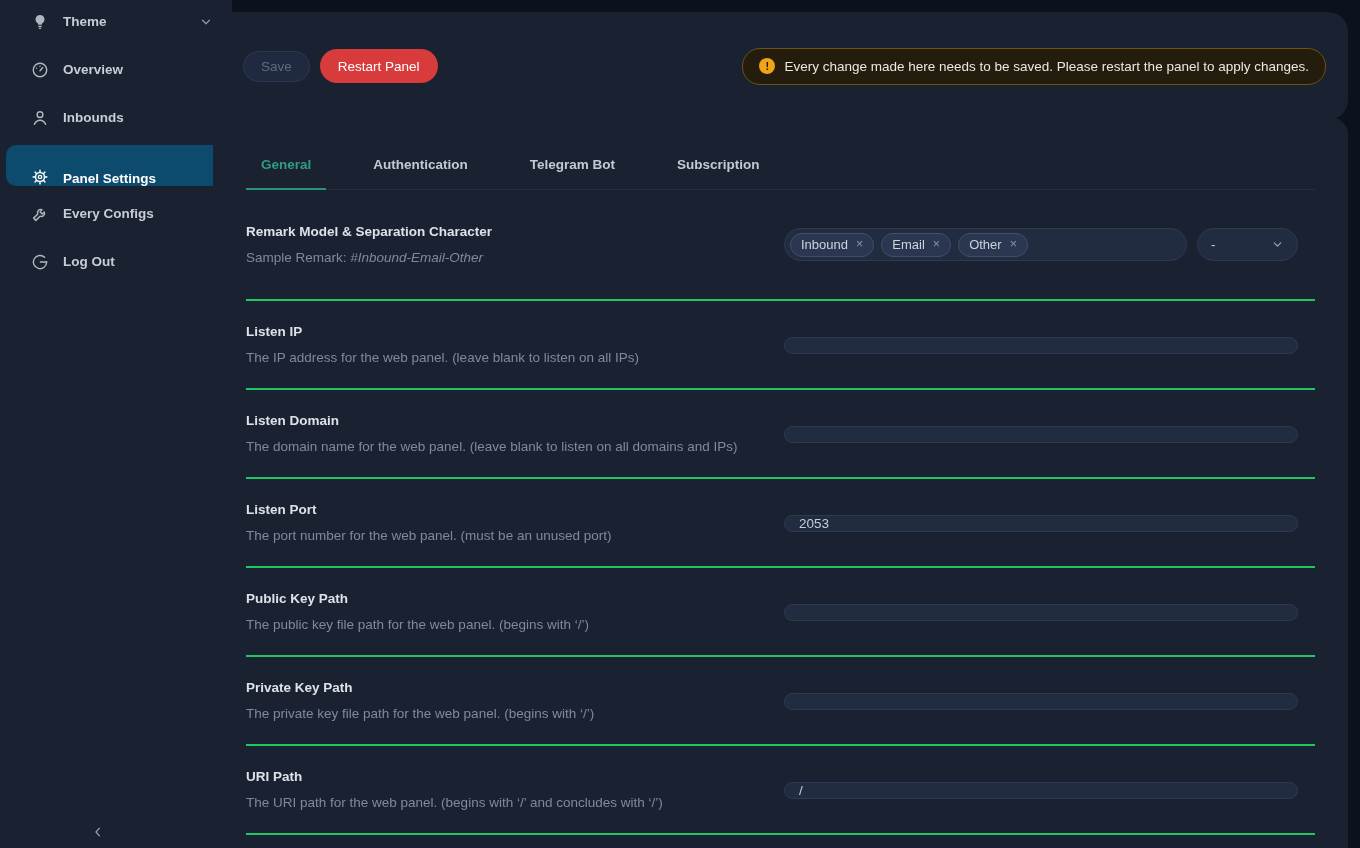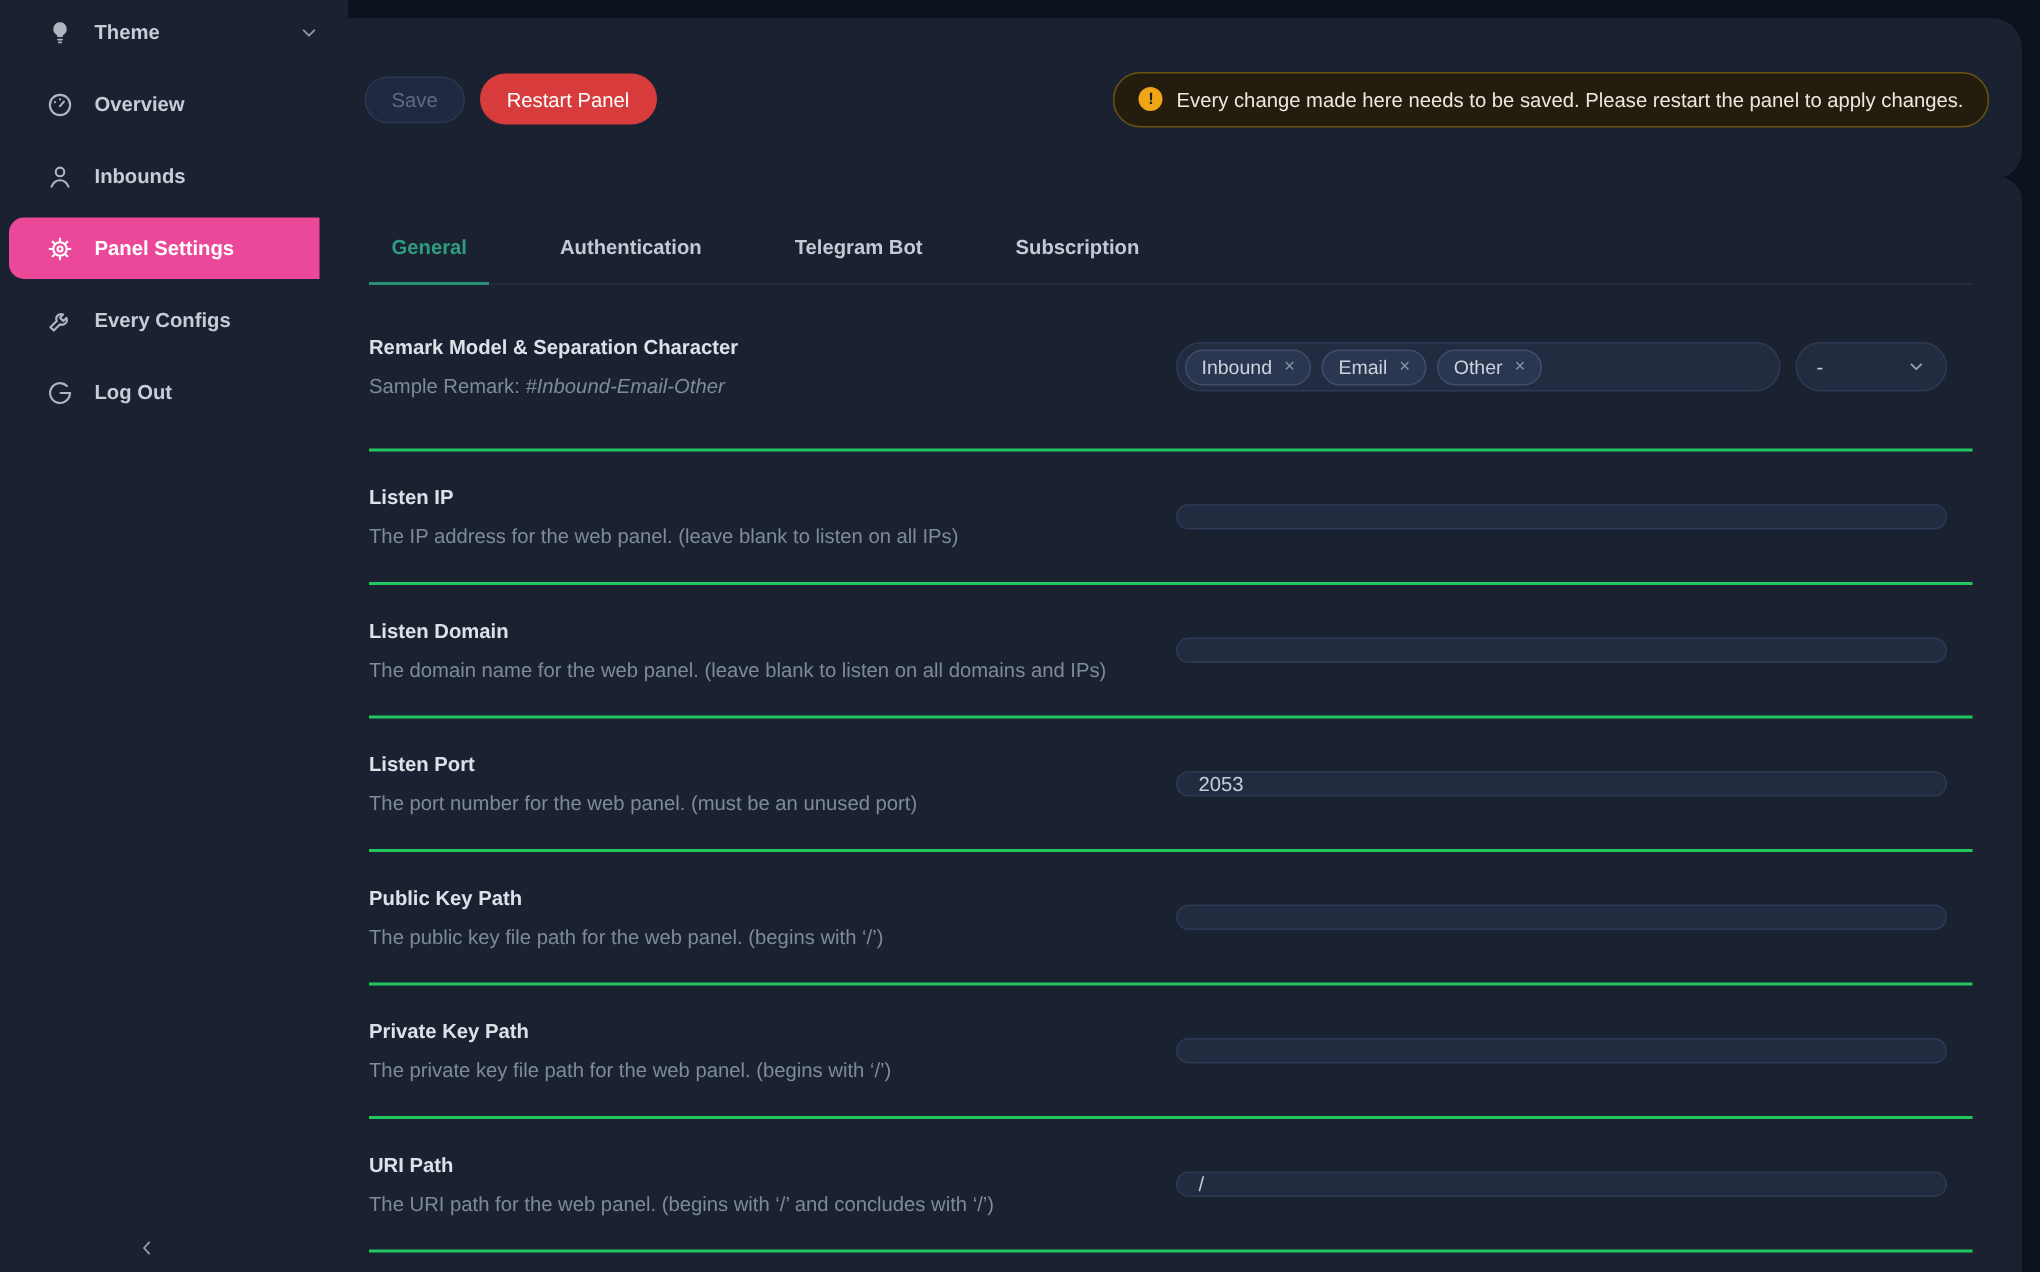--- a/index.html
+++ b/index.html
@@ -18,21 +18,21 @@
     position:absolute; left:0; top:0; width:232px; height:848px;
     background:#1a2232;
   }
   .side-list { padding-top:1px; }
   .side-item {
     height:41px; margin:0 7px 7px 6px; border-radius:10px;
     display:flex; align-items:center; padding:0 12px 0 25px; gap:14px;
     color:#c6cdd6; font-size:13.5px; font-weight:700; cursor:pointer;
     position:relative;
   }
-  .side-item.active { background:#ec4899; color:#ffffff; }
+  .side-item.active { background:#0c4a6e; color:#ffffff;align-items:flex-end; }
   .side-item .icn { width:18px; height:18px; color:#aeb6c2; flex-shrink:0; }
   .side-item.active .icn { color:#ffffff; }
   .side-item .chev { margin-left:auto; color:#8c96a6; }
   .collapse-btn {
     position:absolute; left:88px; bottom:4px; width:20px; height:24px;
     color:#9aa4b4; cursor:pointer; display:flex; align-items:center; justify-content:center;
   }
 
   
   .topcard {

